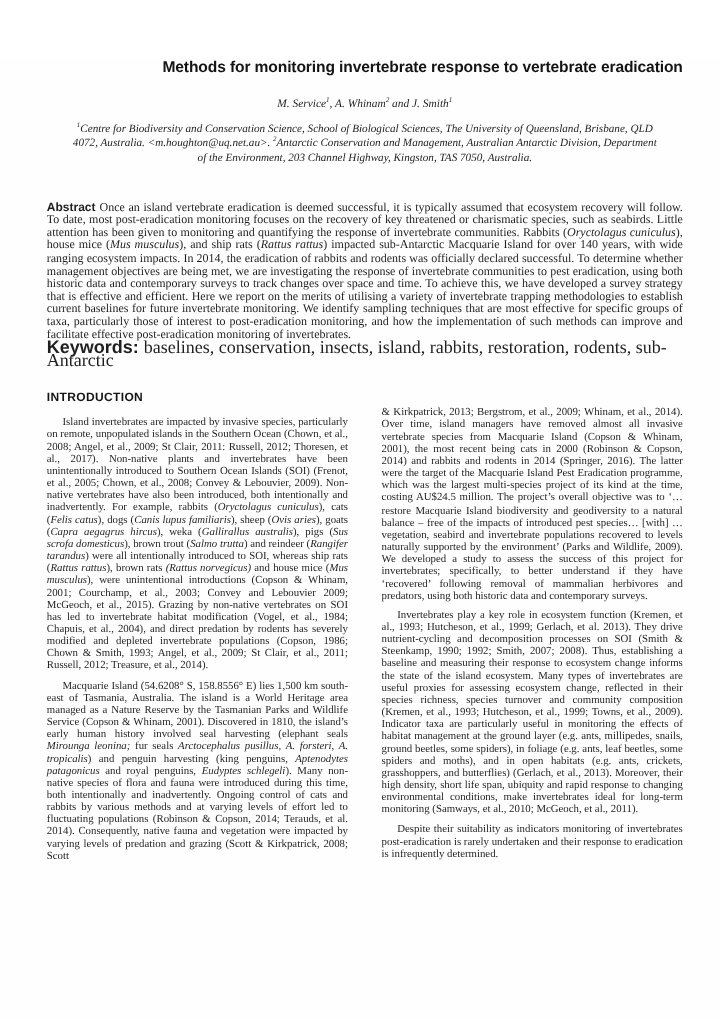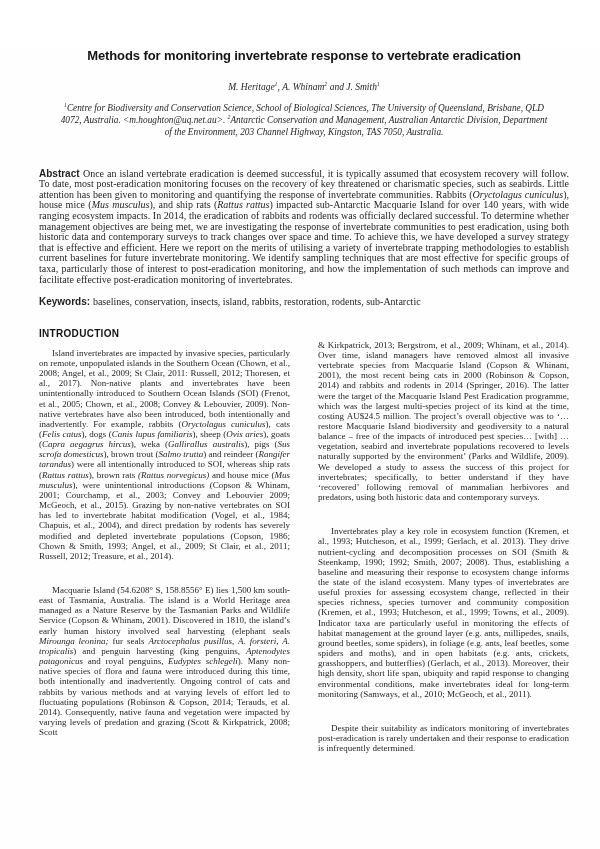--- a/index.html
+++ b/index.html
@@ -7,67 +7,67 @@
   body {
     width:600px; height:849px; overflow:hidden;
     font-family:"Liberation Serif", serif;
   }
   .page {
     position:relative; width:600px; height:849px;
     background:#fefefe; color:#1f1f1f;
     padding:0 31px 0 39px;
   }
   .title {
-    margin-top:48px; text-align:center;
+    margin-top:48px; text-align:right;
     font-family:"Liberation Sans", sans-serif;
     font-weight:bold; font-size:13px; line-height:16px;
     letter-spacing:-0.1px; color:#141414;
   }
   .authors {
     margin-top:17px; text-align:center;
     font-style:italic; font-size:9.5px; line-height:12px;
   }
   .affiliations {
     margin-top:9px; text-align:center;
     font-style:italic; font-size:9.3px; line-height:12.2px;
     max-width:494px; margin-left:auto; margin-right:auto;
   }
   .abstract {
     margin-top:30px; text-align:justify;
     font-size:10px; line-height:10.6px;
   }
   .keywords {
-    margin-top:12px; font-size:10px; line-height:10.6px;
+    font-size:15px; line-height:10.6px;
   }
   .columns { margin-top:20px; display:flex; gap:28px; }
   .col {
     width:259px; font-size:9px; line-height:10.15px;
     text-align:justify;
   }
   .col-right { padding-top:12px; }
   .section-heading {
     font-family:"Liberation Sans", sans-serif;
     font-weight:bold; font-size:10px; line-height:12px;
     letter-spacing:0.3px; color:#141414; margin-bottom:8px;
   }
-  .col p + p { margin-top:24px; }
+  .col p + p { margin-top:6px; }
   .indent { text-indent:13px; }
   sup { font-size:0.62em; vertical-align:super; line-height:0; }
   .it { font-style:italic; }
   .bd { font-weight:bold; }
   .sans { font-family:"Liberation Sans", sans-serif; }
 </style>
 </head>
 <body>
 
 <div class="page">
 
   <h1 class="title">Methods for monitoring invertebrate response to vertebrate eradication</h1>
 
-  <div class="authors"><span class="it">M. Heritage</span><sup class="it">1</sup><span class="it">, A. Whinam</span><sup class="it">2</sup><span class="it"> and J. Smith</span><sup class="it">1</sup></div>
+  <div class="authors"><span class="it">M. Service</span><sup class="it">1</sup><span class="it">, A. Whinam</span><sup class="it">2</sup><span class="it"> and J. Smith</span><sup class="it">1</sup></div>
 
   <div class="affiliations"><sup class="it">1</sup><span class="it">Centre for Biodiversity and Conservation Science, School of Biological Sciences, The University of Queensland, Brisbane, QLD 4072, Australia. &lt;m.houghton@uq.net.au&gt;. </span><sup class="it">2</sup><span class="it">Antarctic Conservation and Management, Australian Antarctic Division, Department of the Environment, 203 Channel Highway, Kingston, TAS 7050, Australia.</span></div>
 
   <p class="abstract"><span class="bd sans">Abstract </span><span>Once an island vertebrate eradication is deemed successful, it is typically assumed that ecosystem recovery will follow. To date, most post-eradication monitoring focuses on the recovery of key threatened or charismatic species, such as seabirds. Little attention has been given to monitoring and quantifying the response of invertebrate communities. Rabbits (</span><span class="it">Oryctolagus cuniculus</span><span>), house mice (</span><span class="it">Mus musculus</span><span>), and ship rats (</span><span class="it">Rattus rattus</span><span>) impacted sub-Antarctic Macquarie Island for over 140 years, with wide ranging ecosystem impacts. In 2014, the eradication of rabbits and rodents was officially declared successful. To determine whether management objectives are being met, we are investigating the response of invertebrate communities to pest eradication, using both historic data and contemporary surveys to track changes over space and time. To achieve this, we have developed a survey strategy that is effective and efficient. Here we report on the merits of utilising a variety of invertebrate trapping methodologies to establish current baselines for future invertebrate monitoring. We identify sampling techniques that are most effective for specific groups of taxa, particularly those of interest to post-eradication monitoring, and how the implementation of such methods can improve and facilitate effective post-eradication monitoring of invertebrates.</span></p>
 
   <p class="keywords"><span class="bd sans">Keywords: </span><span>baselines, conservation, insects, island, rabbits, restoration, rodents, sub-Antarctic</span></p>
 
   <div class="columns">
     <div class="col col-left">
       <h2 class="section-heading">INTRODUCTION</h2>

